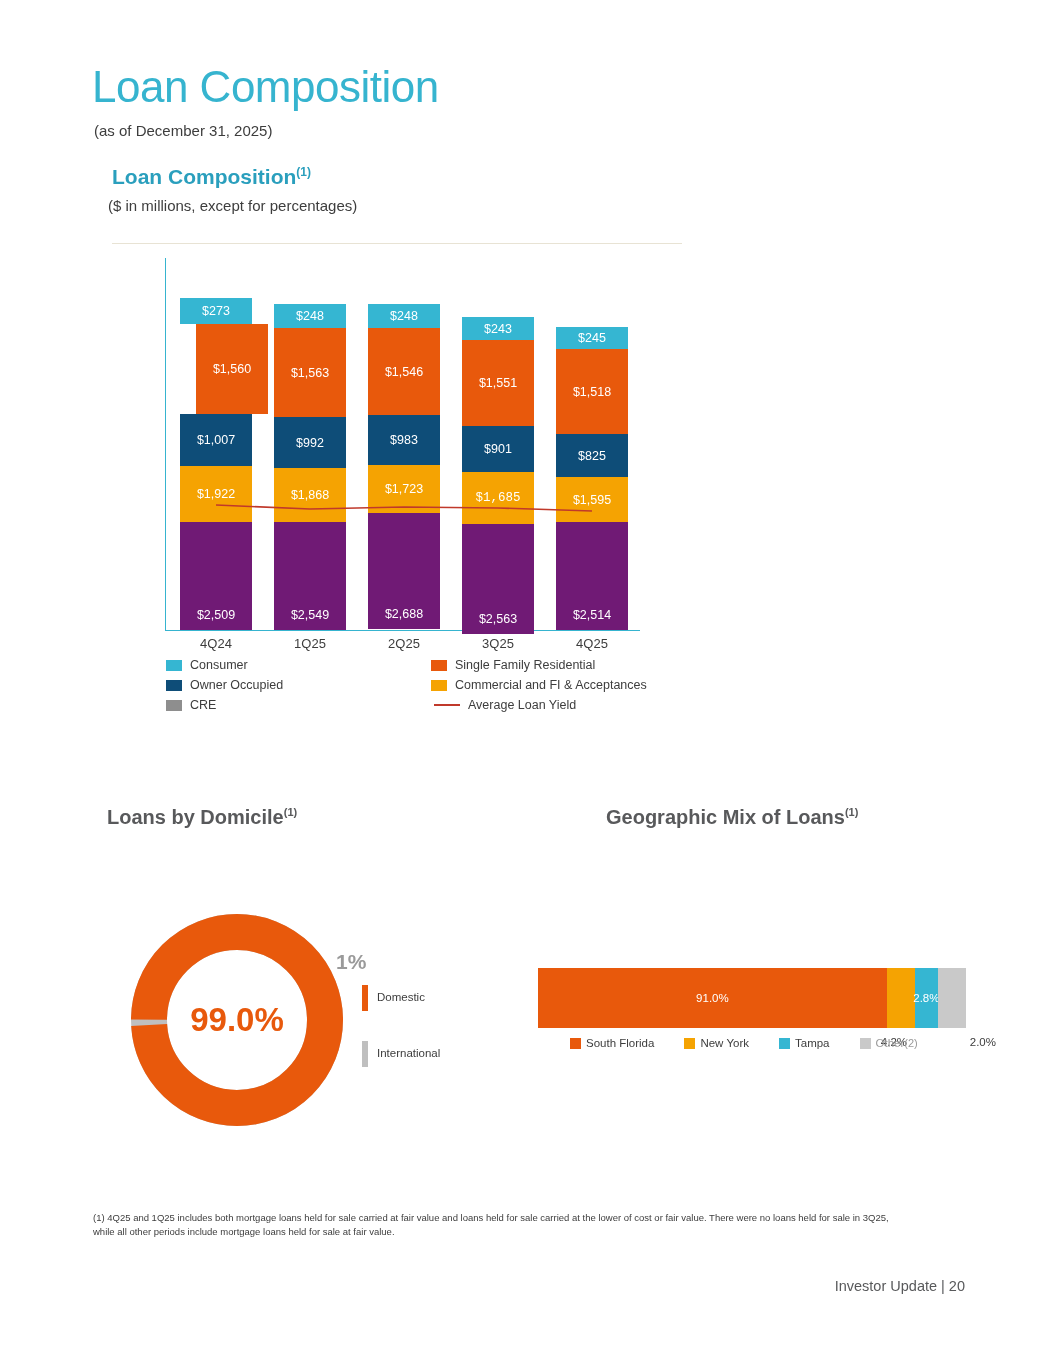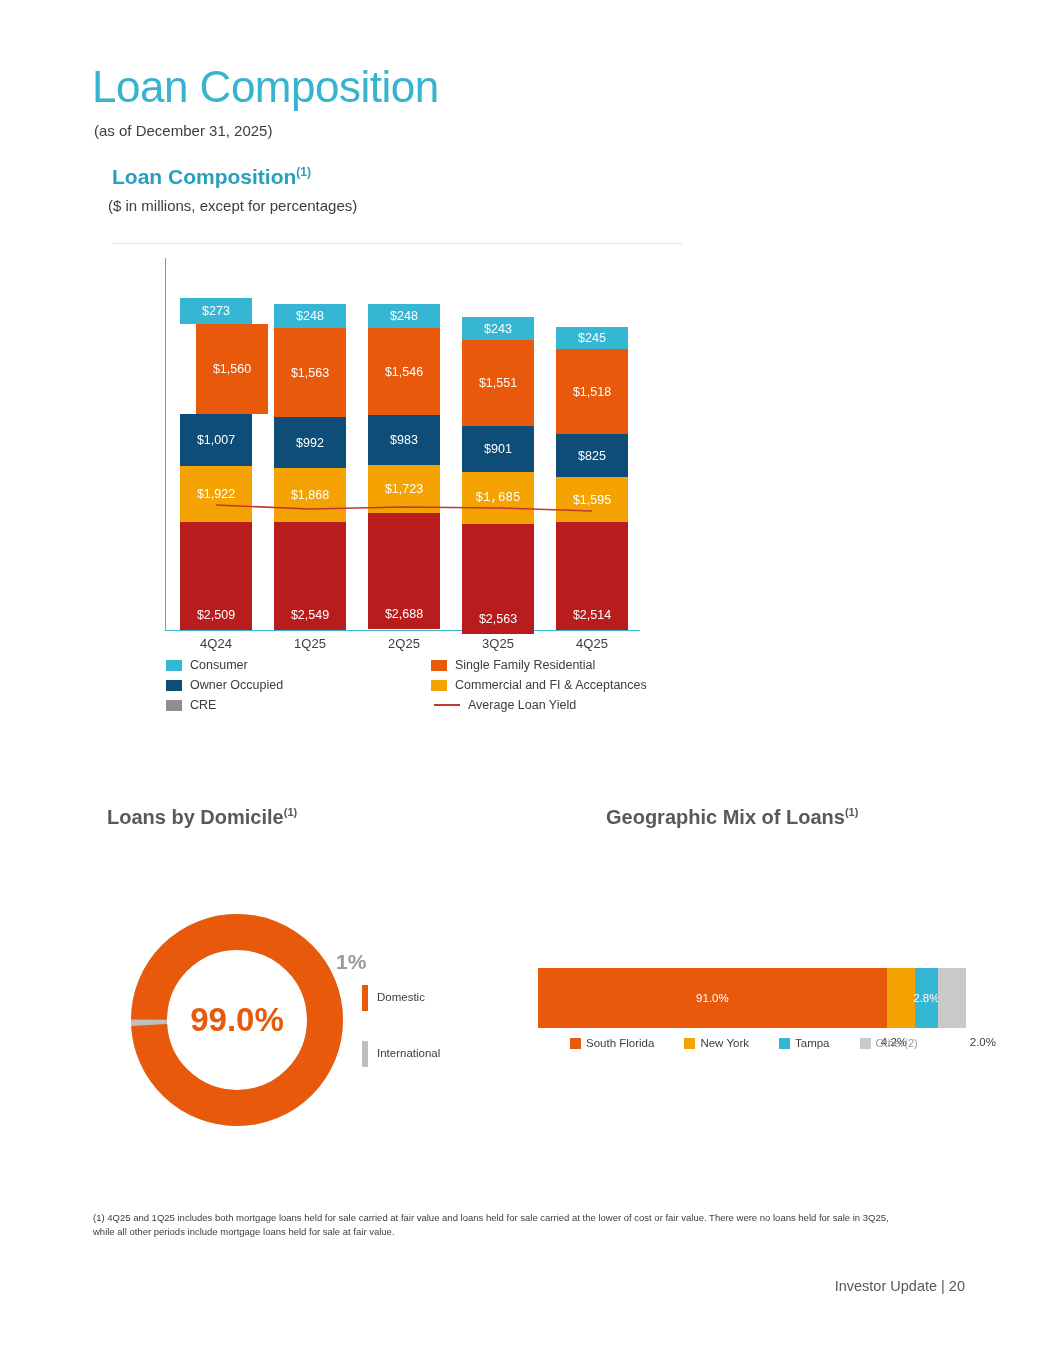--- a/index.html
+++ b/index.html
@@ -118,21 +118,21 @@
     left: 0;
     right: 0;
     top: 50%;
     transform: translateY(-50%);
     display: block;
   }
   .seg.consumer { background: #35b6d2; }
   .seg.sfr { background: #e8590c; }
   .seg.owner { background: #0e4d78; }
   .seg.comm { background: #f5a302; }
-  .seg.cre { background: #b91c1c; }
+  .seg.cre { background: #701a75; }
   .seg.cre span { bottom: 8px; top: auto; transform: none; }
   .seg.comm span.pctlabel {
     top: auto;
     bottom: -28px;
     transform: none;
     color: #3d3d3d;
     font-size: 12.5px;
   }
   .yield-line {
     position: absolute;

